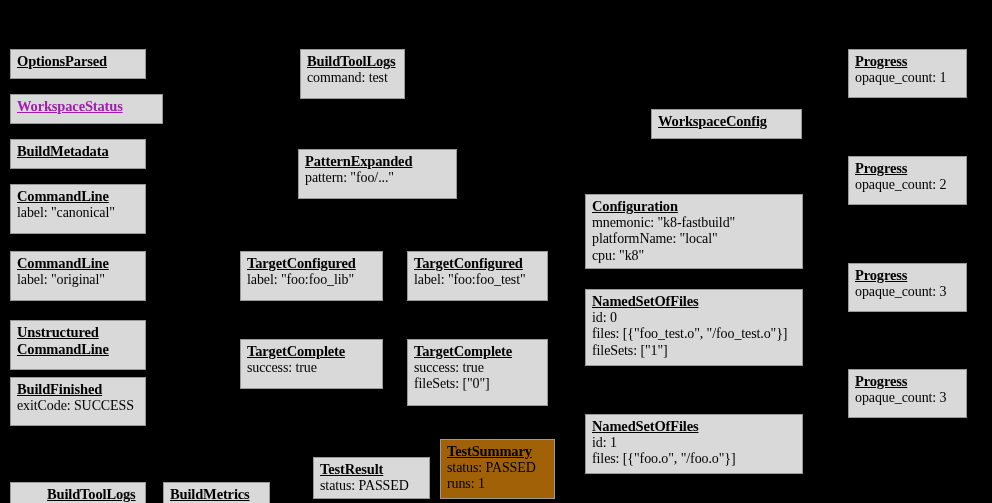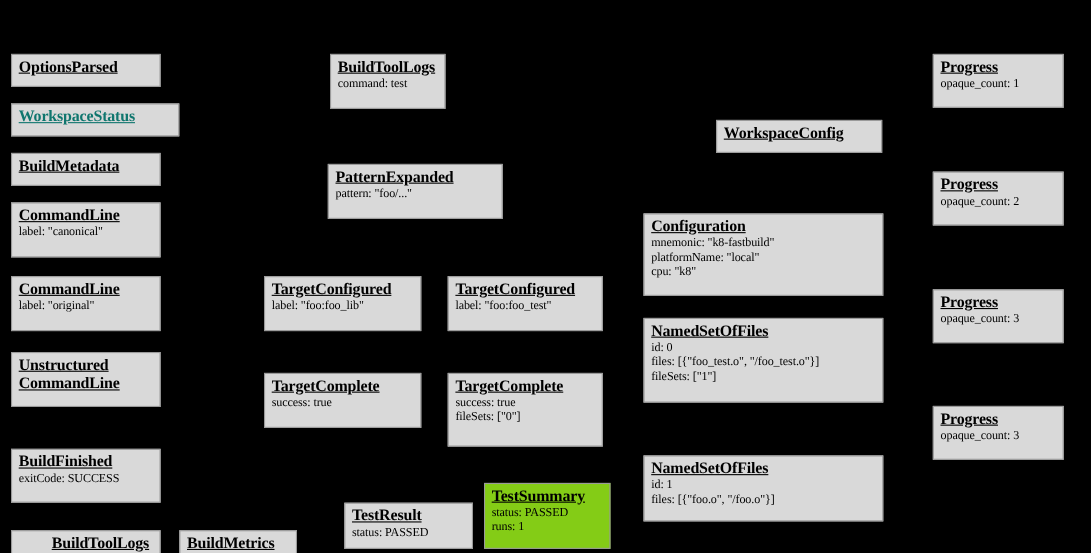--- a/index.html
+++ b/index.html
@@ -28,52 +28,52 @@
   .node-title {
     font-weight: bold;
     font-size: 14.5px;
     text-decoration: underline;
     white-space: pre;
     display: block;
     letter-spacing: -0.15px;
   }
   .node-field {
     font-weight: normal;
-    font-size: 11px;
+    font-size: 14px;
     white-space: pre;
     display: block;
     letter-spacing: -0.1px;
   }
 </style>
 </head>
 <body>
 
 <div id="canvas" style="background: rgb(0, 0, 0);">
     <div class="node" style="left: 10px; top: 13px; width: 136px; height: 30px; background: rgb(217, 217, 217); border-color: rgb(154, 154, 154); color: rgb(0, 0, 0);">
       <span class="node-title">OptionsParsed</span>
     </div>
-    <div class="node" style="left: 10px; top: 58px; width: 153px; height: 30px; background: rgb(217, 217, 217); border-color: rgb(154, 154, 154); color: #0f766e;">
+    <div class="node" style="left: 10px; top: 58px; width: 153px; height: 30px; background: rgb(217, 217, 217); border-color: rgb(154, 154, 154); color: #a21caf;">
       <span class="node-title">WorkspaceStatus</span>
     </div>
     <div class="node" style="left: 10px; top: 103px; width: 136px; height: 30px; background: rgb(217, 217, 217); border-color: rgb(154, 154, 154); color: rgb(0, 0, 0);">
       <span class="node-title">BuildMetadata</span>
     </div>
     <div class="node" style="left: 10px; top: 148px; width: 136px; height: 50px; background: rgb(217, 217, 217); border-color: rgb(154, 154, 154); color: rgb(0, 0, 0);">
       <span class="node-title">CommandLine</span>
       <span class="node-field">label: "canonical"</span>
     </div>
     <div class="node" style="left: 10px; top: 215px; width: 136px; height: 50px; background: rgb(217, 217, 217); border-color: rgb(154, 154, 154); color: rgb(0, 0, 0);">
       <span class="node-title">CommandLine</span>
       <span class="node-field">label: "original"</span>
     </div>
     <div class="node" style="left: 10px; top: 284px; width: 136px; height: 50px; background: rgb(217, 217, 217); border-color: rgb(154, 154, 154); color: rgb(0, 0, 0);">
       <span class="node-title">Unstructured
 CommandLine</span>
     </div>
-    <div class="node" style="left: 10px; top: 372px; width: 136px; height: 49px; background: rgb(217, 217, 217); border-color: rgb(154, 154, 154); color: rgb(0, 0, 0);">
+    <div class="node" style="left: 10px; top: 341px; width: 136px; height: 49px; background: rgb(217, 217, 217); border-color: rgb(154, 154, 154); color: rgb(0, 0, 0);">
       <span class="node-title">BuildFinished</span>
       <span class="node-field">exitCode: SUCCESS</span>
     </div>
     <div class="node" style="left: 10px; top: 446px; width: 136px; height: 30px; background: rgb(217, 217, 217); border-color: rgb(154, 154, 154); color: rgb(0, 0, 0); padding-left: 36px;">
       <span class="node-title">BuildToolLogs</span>
     </div>
     <div class="node" style="left: 163px; top: 446px; width: 107px; height: 30px; background: rgb(217, 217, 217); border-color: rgb(154, 154, 154); color: rgb(0, 0, 0);">
       <span class="node-title">BuildMetrics</span>
     </div>
     <div class="node" style="left: 300px; top: 13px; width: 105px; height: 50px; background: rgb(217, 217, 217); border-color: rgb(154, 154, 154); color: rgb(0, 0, 0);">
@@ -98,21 +98,21 @@
     </div>
     <div class="node" style="left: 407px; top: 303px; width: 141px; height: 67px; background: rgb(217, 217, 217); border-color: rgb(154, 154, 154); color: rgb(0, 0, 0);">
       <span class="node-title">TargetComplete</span>
       <span class="node-field">success: true</span>
       <span class="node-field">fileSets: ["0"]</span>
     </div>
     <div class="node" style="left: 313px; top: 421px; width: 117px; height: 42px; background: rgb(217, 217, 217); border-color: rgb(154, 154, 154); color: rgb(0, 0, 0);">
       <span class="node-title">TestResult</span>
       <span class="node-field">status: PASSED</span>
     </div>
-    <div class="node" style="left: 440px; top: 403px; width: 115px; height: 60px; background: #84cc16; border-color: rgb(154, 154, 154); color: rgb(0, 0, 0);">
+    <div class="node" style="left: 440px; top: 403px; width: 115px; height: 60px; background: #a16207; border-color: rgb(154, 154, 154); color: rgb(0, 0, 0);">
       <span class="node-title">TestSummary</span>
       <span class="node-field">status: PASSED</span>
       <span class="node-field">runs: 1</span>
     </div>
     <div class="node" style="left: 651px; top: 73px; width: 151px; height: 30px; background: rgb(217, 217, 217); border-color: rgb(154, 154, 154); color: rgb(0, 0, 0);">
       <span class="node-title">WorkspaceConfig</span>
     </div>
     <div class="node" style="left: 585px; top: 158px; width: 218px; height: 75px; background: rgb(217, 217, 217); border-color: rgb(154, 154, 154); color: rgb(0, 0, 0);">
       <span class="node-title">Configuration</span>
       <span class="node-field">mnemonic: "k8-fastbuild"</span>

